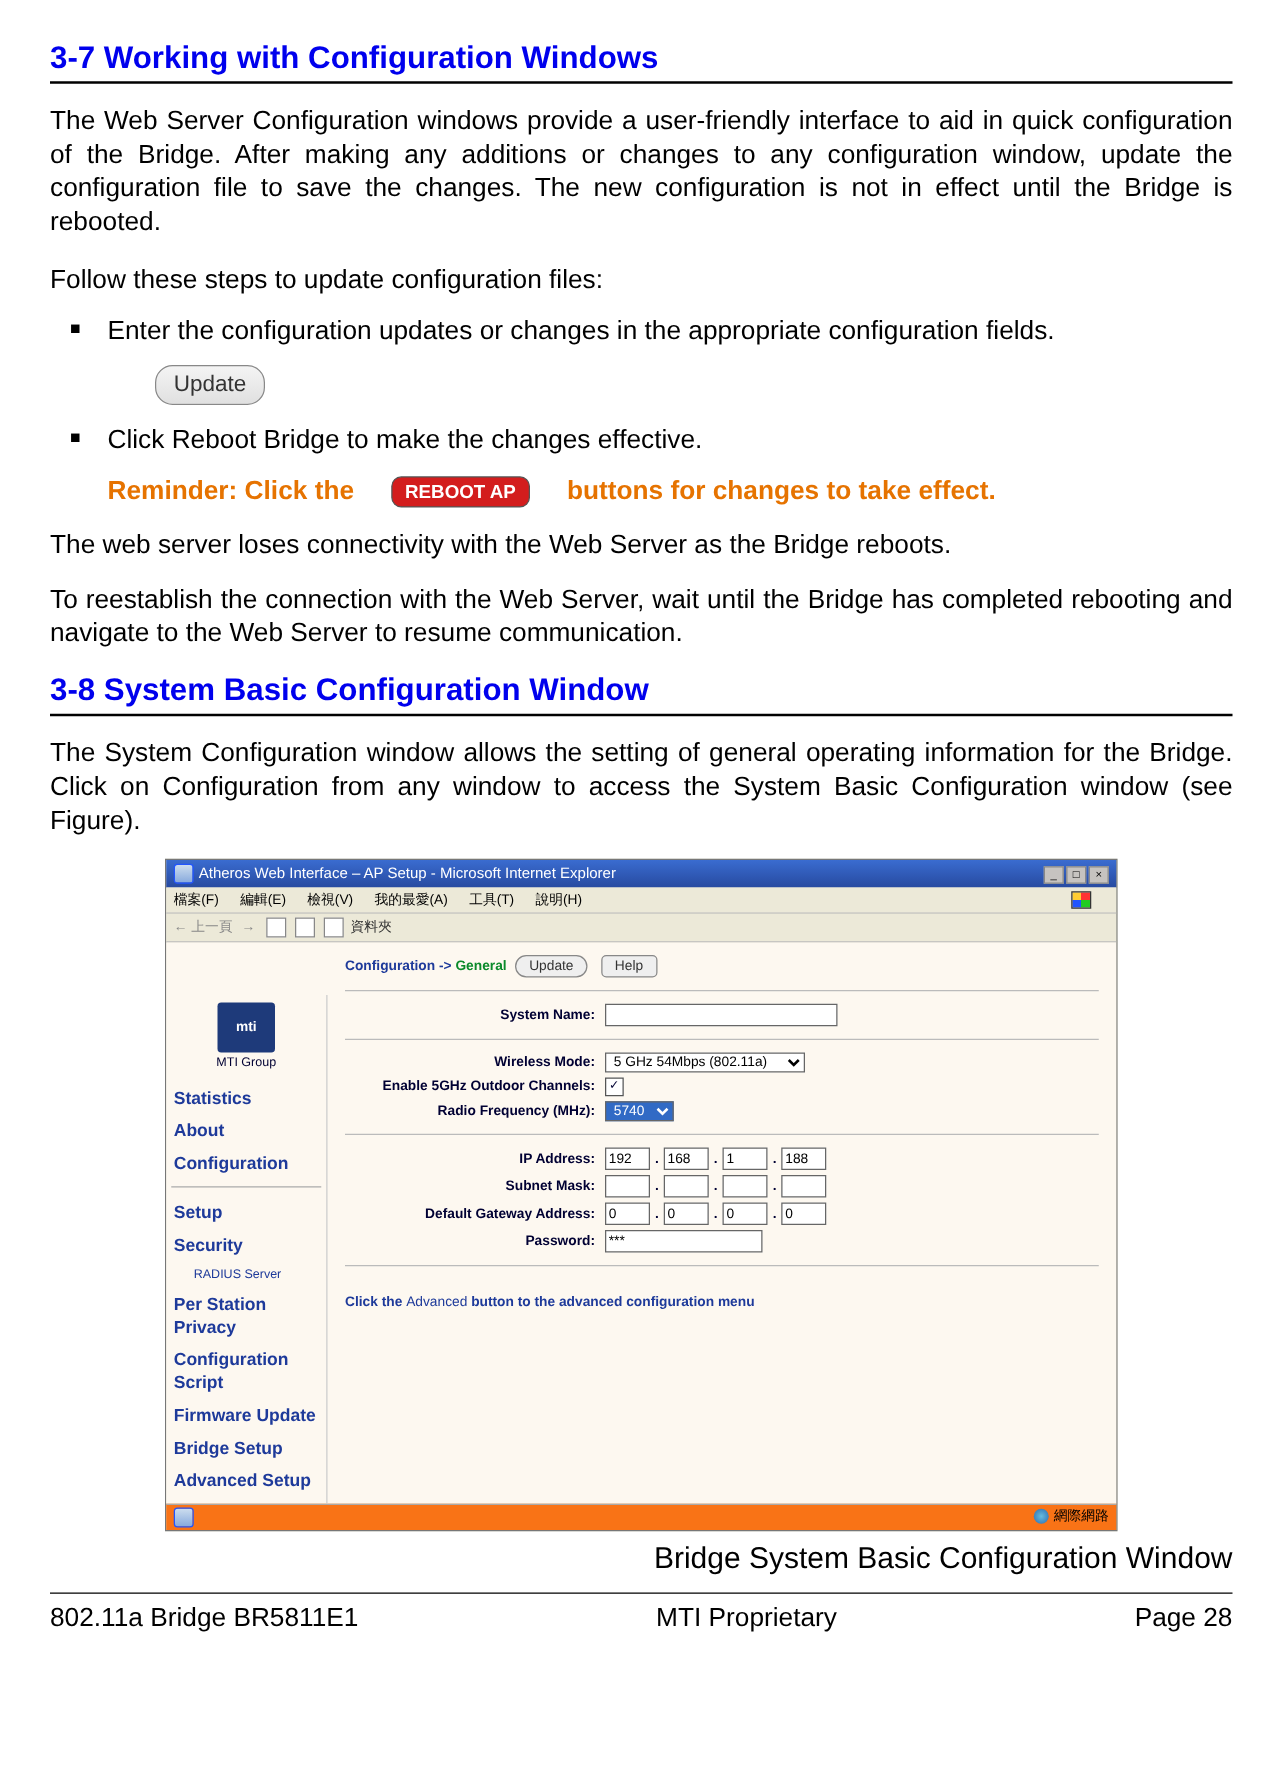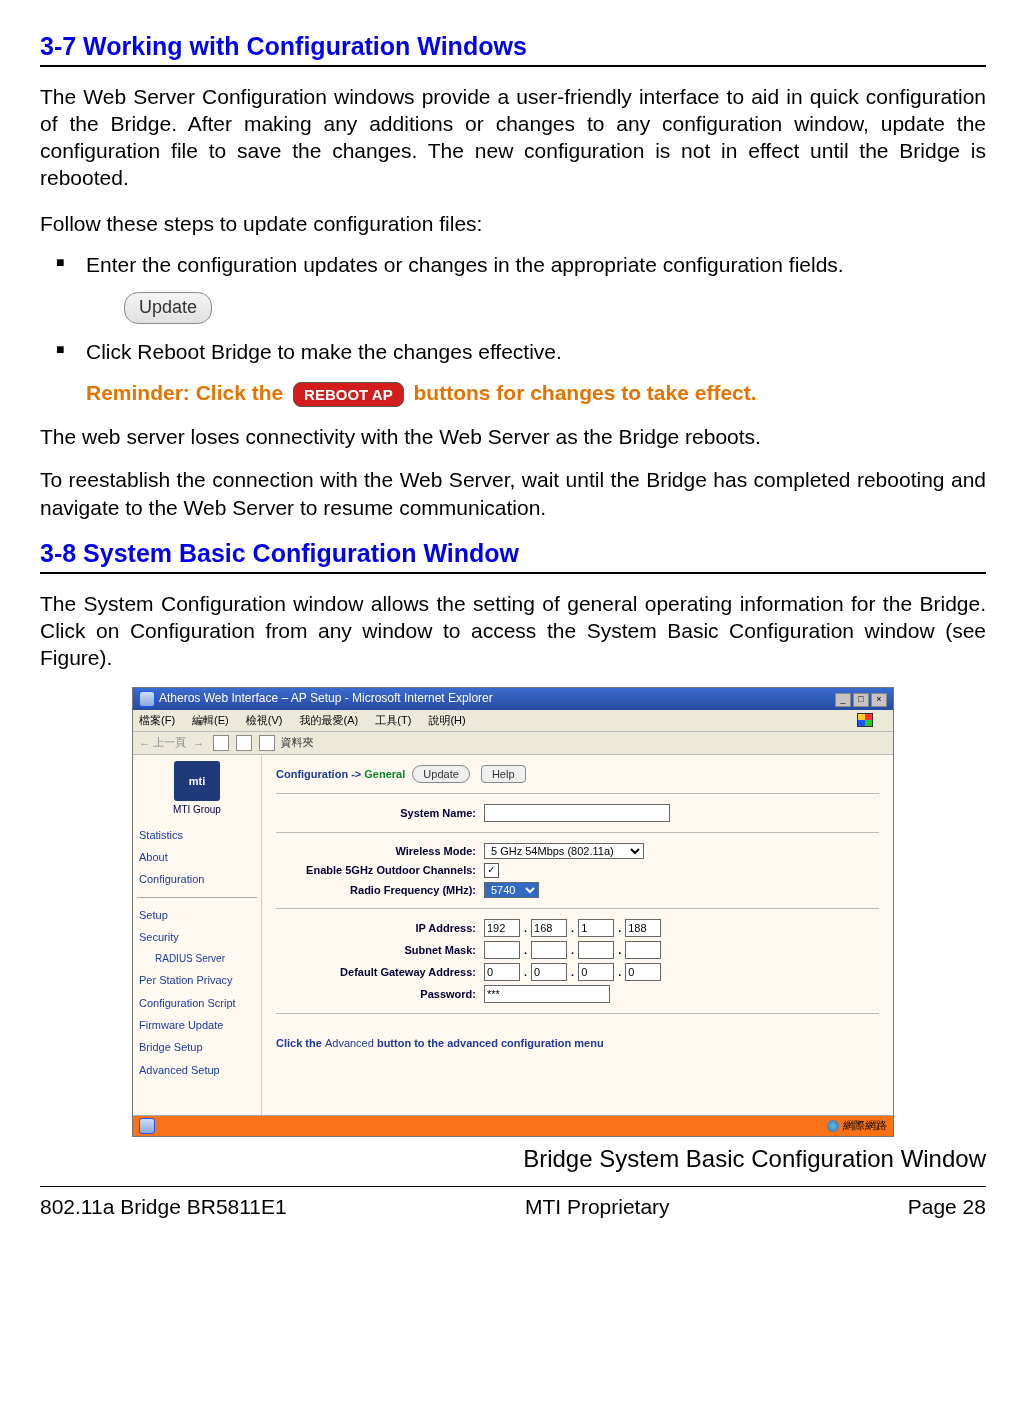--- a/index.html
+++ b/index.html
@@ -49,21 +49,21 @@
     display: inline-block;
     vertical-align: middle;
     background: #d31d1d;
     color: #fff;
     border: 1px solid #555;
     border-radius: 8px;
     padding: 2px 10px;
     font-size: 15px;
     font-weight: bold;
     font-family: Arial, sans-serif;
-    margin: 0 4px;
+    margin: 0 24px;
   }
   .screenshot {
     width: 760px;
     margin: 10px auto 6px auto;
     border: 1px solid #777;
     font-family: "MS Sans Serif", Tahoma, sans-serif;
     font-size: 11px;
     background: #ece9d8;
   }
   .titlebar {
@@ -97,34 +97,35 @@
   .content {
     display: flex;
     background: #fdf8f0;
     min-height: 360px;
   }
   .sidebar {
     width: 120px;
     padding: 6px 4px;
     border-right: 1px solid #ccc;
     font-size: 11px;
+    margin-top: 42px;
   }
   .sidebar .logo {
     width: 46px; height: 40px;
     background: #1e3a7a;
     color: #fff;
     text-align: center;
     line-height: 40px;
     font-weight: bold;
     border-radius: 3px;
     margin: 0 auto 2px auto;
     font-size: 11px;
   }
   .sidebar .grouplabel { text-align:center; color:#003; font-size:10px; margin-bottom:8px;}
-  .sidebar a { display:block; color:#1e3a9a; font-weight:normal; text-decoration:none; padding:4px 2px; font-size:11px;}
+  .sidebar a { display:block; color:#1e3a9a; font-weight:bold; text-decoration:none; padding:4px 2px; font-size:14px;}
   .sidebar a.sub { padding-left: 18px; font-weight: normal; font-size:10px;}
   .sidebar hr { border:none; border-top:1px solid #aaa; margin:6px 0;}
   .mainpane { flex:1; padding: 10px 14px; font-size:11px; color:#003;}
   .mainpane .confline { margin-bottom:6px; }
   .confline .navlbl {color:#1e3a9a; font-weight:bold;}
   .confline .general {color:#0a8a2a; font-weight:bold;}
   .confline .pill {
     display:inline-block;
     border:1px solid #888; border-radius:10px;
     background:#efefef; padding:1px 10px; font-size:11px; color:#333; margin:0 4px;

